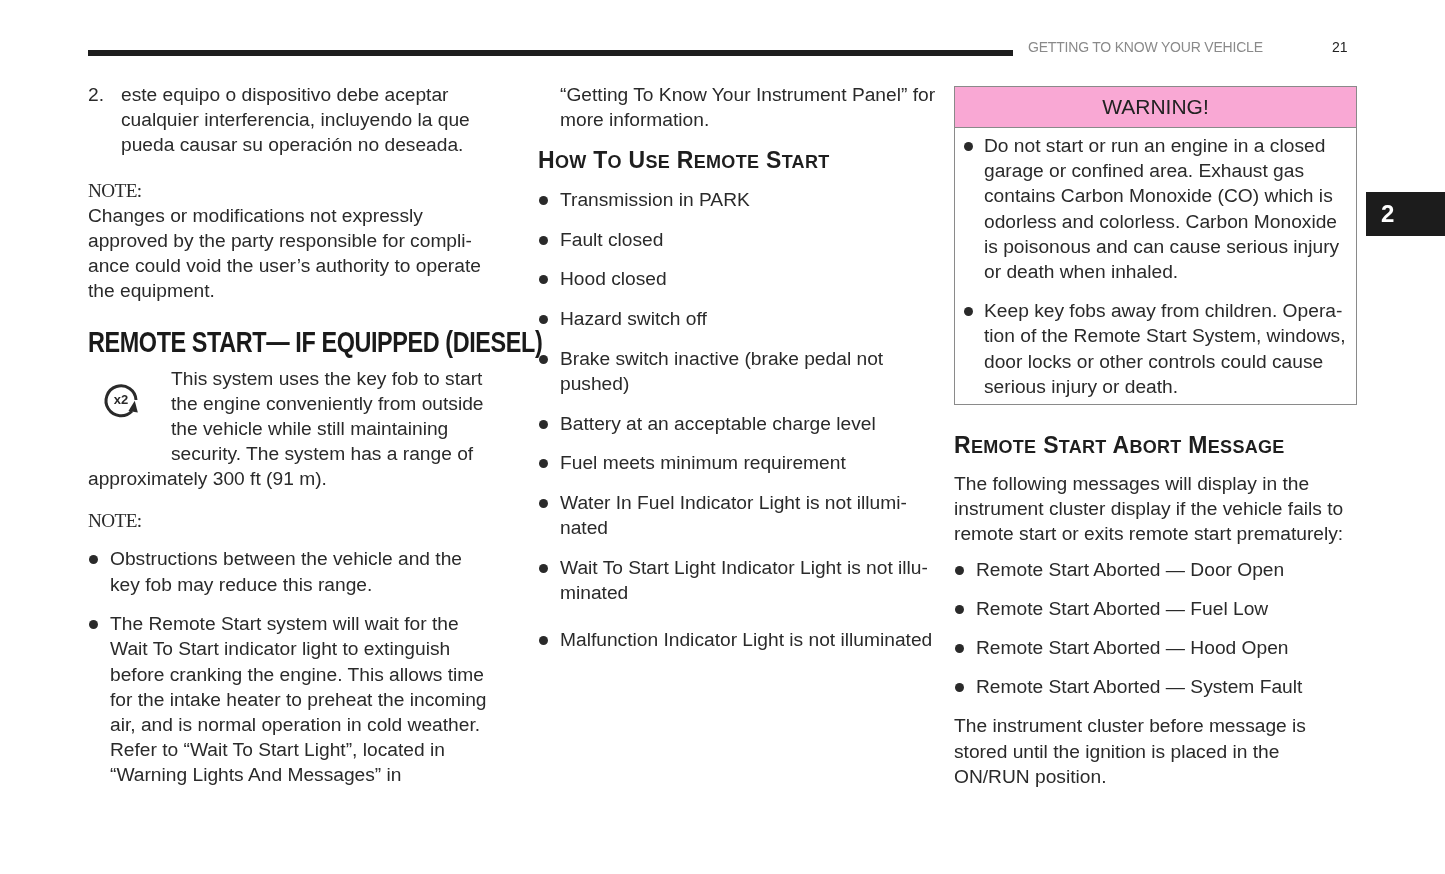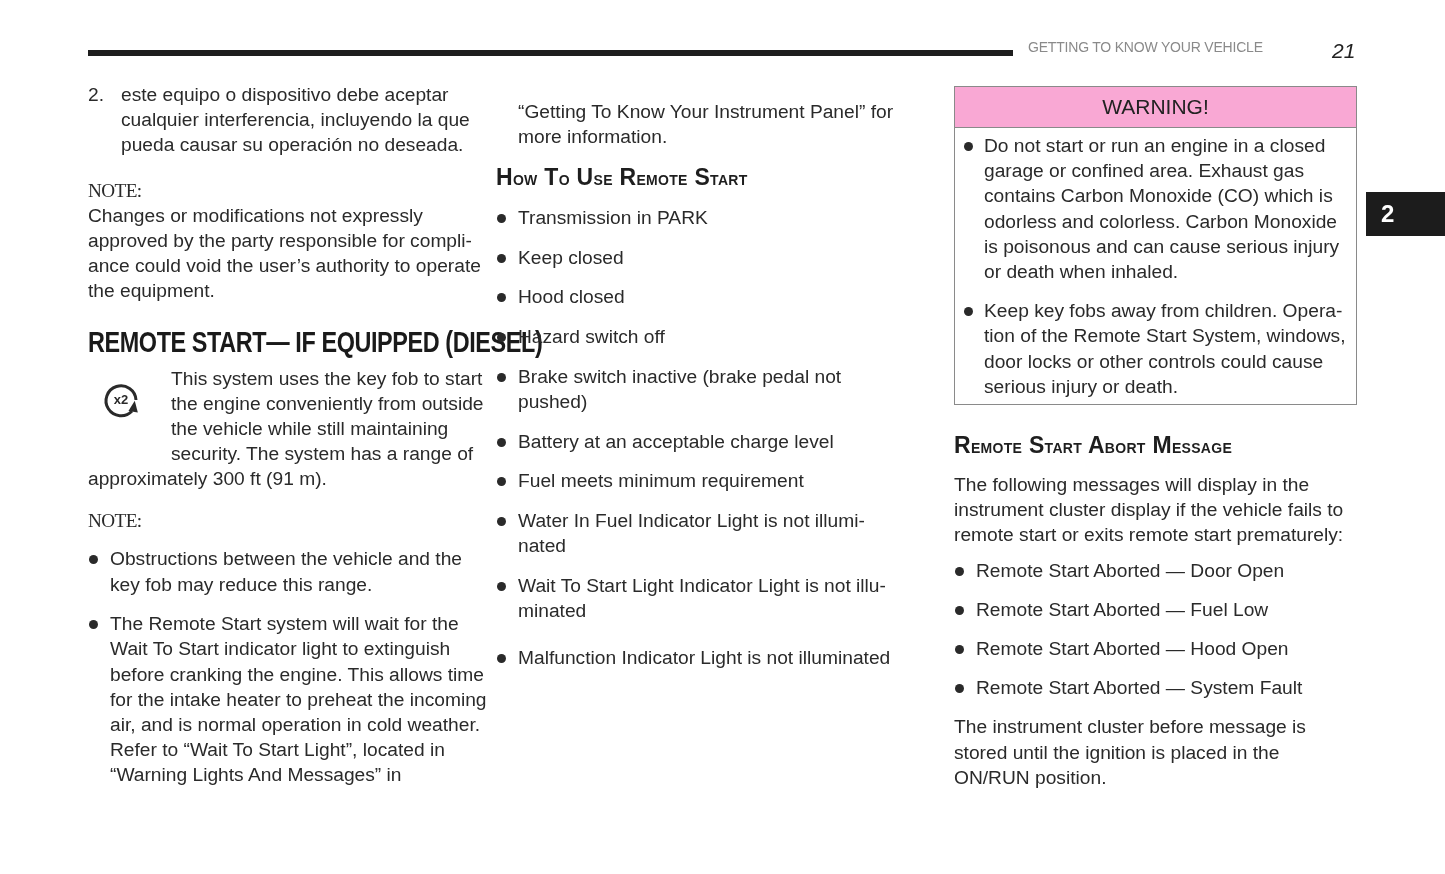--- a/index.html
+++ b/index.html
@@ -2,41 +2,41 @@
 <html><head>
 <meta charset="utf-8">
 <style>
   html, body { margin: 0; padding: 0; }
   body {
     width: 1445px; height: 874px; background: #ffffff; position: relative; overflow: hidden;
     font-family: "Liberation Sans", sans-serif; color: #2a2a2a;
   }
   .header-rule { position: absolute; left: 88px; top: 50px; width: 925px; height: 6px; background: #1e1e1e; }
   .header-section { position: absolute; left: 1028px; top: 39px; font-size: 14px; color: #8a8a8a; letter-spacing: -0.2px; }
-  .header-page { position: absolute; left: 1332px; top: 39px; font-size: 21px; color: #222; font-style: italic; }
+  .header-page { position: absolute; left: 1332px; top: 39px; font-size: 14px; color: #222; }
   .chapter-tab { position: absolute; left: 1366px; top: 192px; width: 79px; height: 44px; background: #1c1c1c; color: #fff; font-weight: bold; font-size: 24px; line-height: 44px; padding-left: 15px; box-sizing: border-box; }
 
   .col { position: absolute; top: 82px; font-size: 19.2px; line-height: 25.2px; }
   .col1 { left: 88px; width: 402px; }
-  .col2 { left: 496px; width: 410px; margin-top: 17px; }
+  .col2 { left: 538px; width: 410px; }
   .col3 { left: 954px; width: 403px; }
 
   p { margin: 0; }
   .numlist { display: flex; }
   .numlist .num { width: 33px; flex: none; }
   .note-label { margin-top: 20px; font-family: Liberation Serif, serif; font-stretch: condensed; letter-spacing: -0.6px; }
   .big-heading { font-family: "Liberation Sans", sans-serif; font-weight: bold; font-size: 30px; line-height: 36px; margin-top: 20px; transform: scaleX(0.78); transform-origin: left; white-space: nowrap; letter-spacing: -0.5px; color: #1a1a1a; }
   .intro { position: relative; margin-top: 6px; }
   .intro .icon { position: absolute; left: 14px; top: 14px; width: 40px; height: 40px; }
   .intro .indent { padding-left: 83px; }
   .bullets { list-style: none; margin: 0; padding: 0; }
   .bullets li { position: relative; padding-left: 22px; margin-top: 14.5px; }
   .bullets li::before { content: ""; position: absolute; left: 1px; top: 9px; width: 9px; height: 9px; border-radius: 50%; background: #2a2a2a; }
   .sc-heading { font-weight: bold; font-size: 23px; line-height: 28px; margin: 26px 0 10px 0; color: #1e1e1e; letter-spacing: 0.3px; }
-  .sc-heading .sm { font-size: 14px; }
+  .sc-heading .sm { font-size: 18px; }
 
   .warning-box { border: 1.5px solid #8a8a8a; margin-top: 4px; }
   .warning-title { background: #f9a8d4; text-align: center; font-size: 21px; line-height: 40px; border-bottom: 1.5px solid #8a8a8a; color: #222; }
   .warning-box .bullets { padding: 2px 8px 5px 8px; }
   .warning-box .bullets li { padding-left: 21px; margin-top: 10px; }
   .warning-box .bullets li:first-child { margin-top: 3px; }
   .col3 .bullets li { margin-top: 14px; }
 </style>
 </head>
 <body>
@@ -76,21 +76,21 @@
   <p style="padding-left:22px">“Getting To Know Your Instrument Panel” for more information.</p>
   <div class="sc-heading" style="margin-top:14px;margin-bottom:12px">
     <span>H</span><span class="sm">OW</span>
     <span>T</span><span class="sm">O</span>
     <span>U</span><span class="sm">SE</span>
     <span>R</span><span class="sm">EMOTE</span>
     <span>S</span><span class="sm">TART</span>
   </div>
   <ul class="bullets" style="margin-top:-4px">
     <li>Transmission in PARK</li>
-    <li>Keep closed</li>
+    <li>Fault closed</li>
     <li>Hood closed</li>
     <li>Hazard switch off</li>
     <li>Brake switch inactive (brake pedal not pushed)</li>
     <li>Battery at an acceptable charge level</li>
     <li>Fuel meets minimum requirement</li>
     <li>Water In Fuel Indicator Light is not illumi­nated</li>
     <li>Wait To Start Light Indicator Light is not illu­minated</li>
     <li style="margin-top:22px">Malfunction Indicator Light is not illuminated</li>
   </ul>
 </div>

